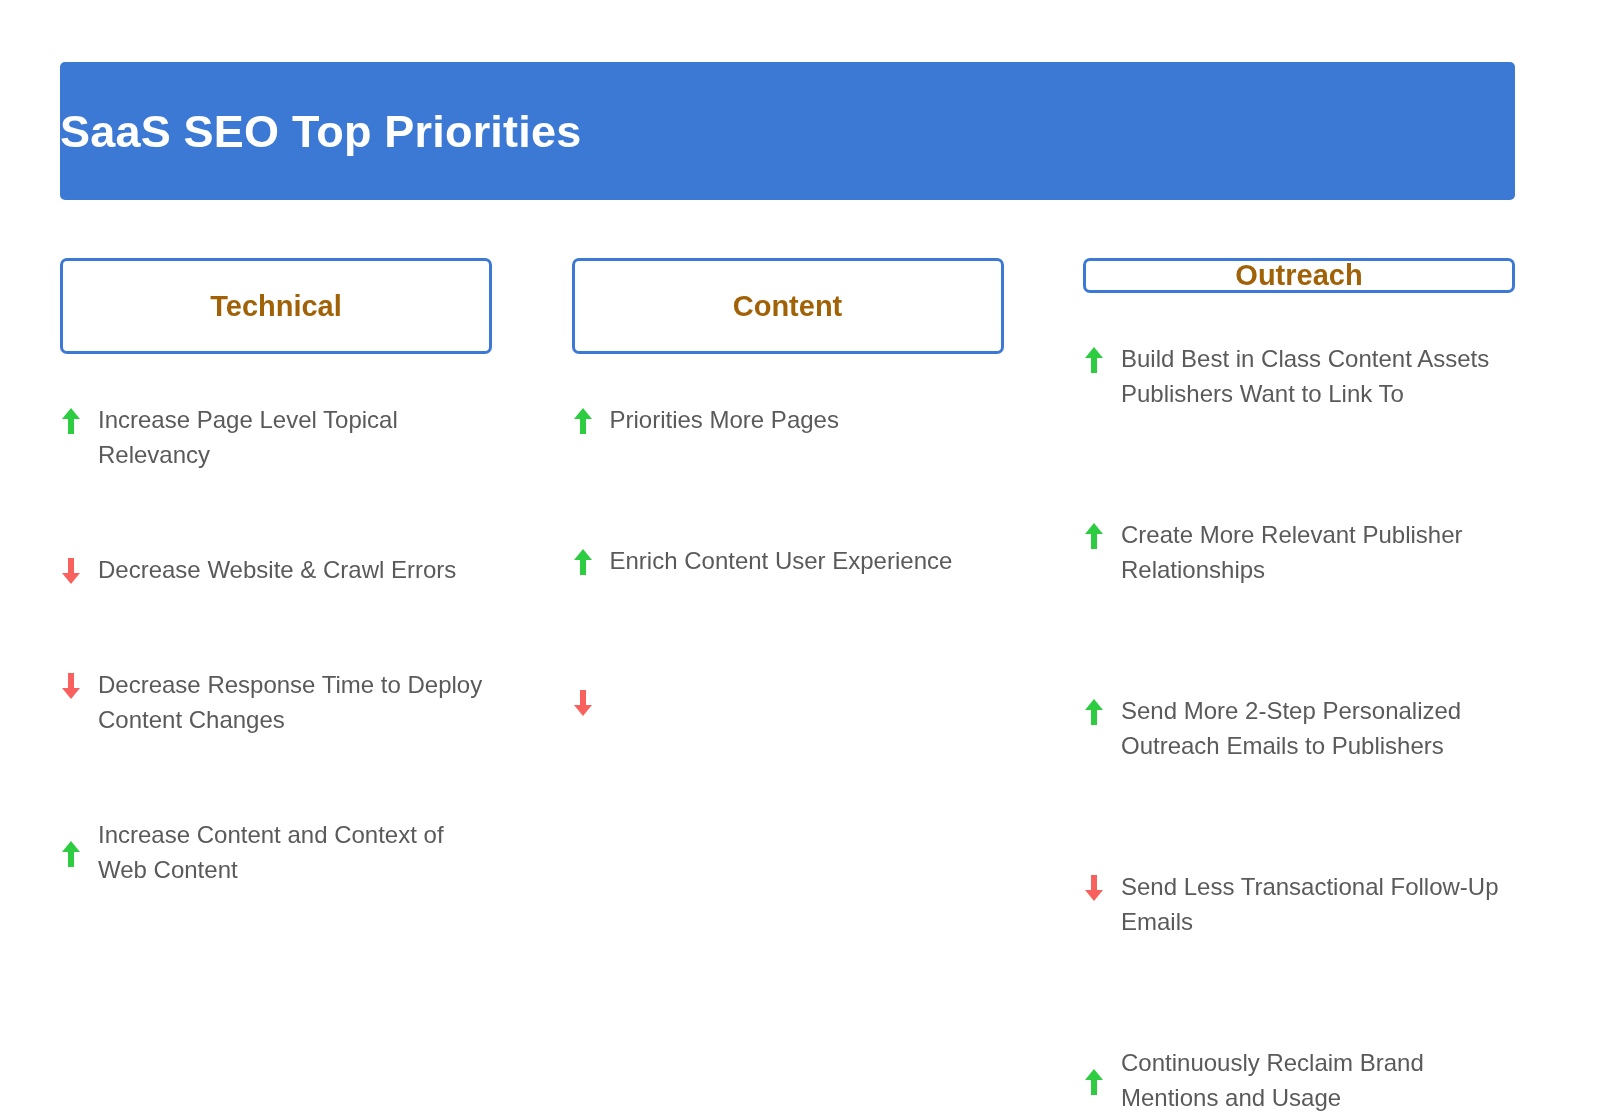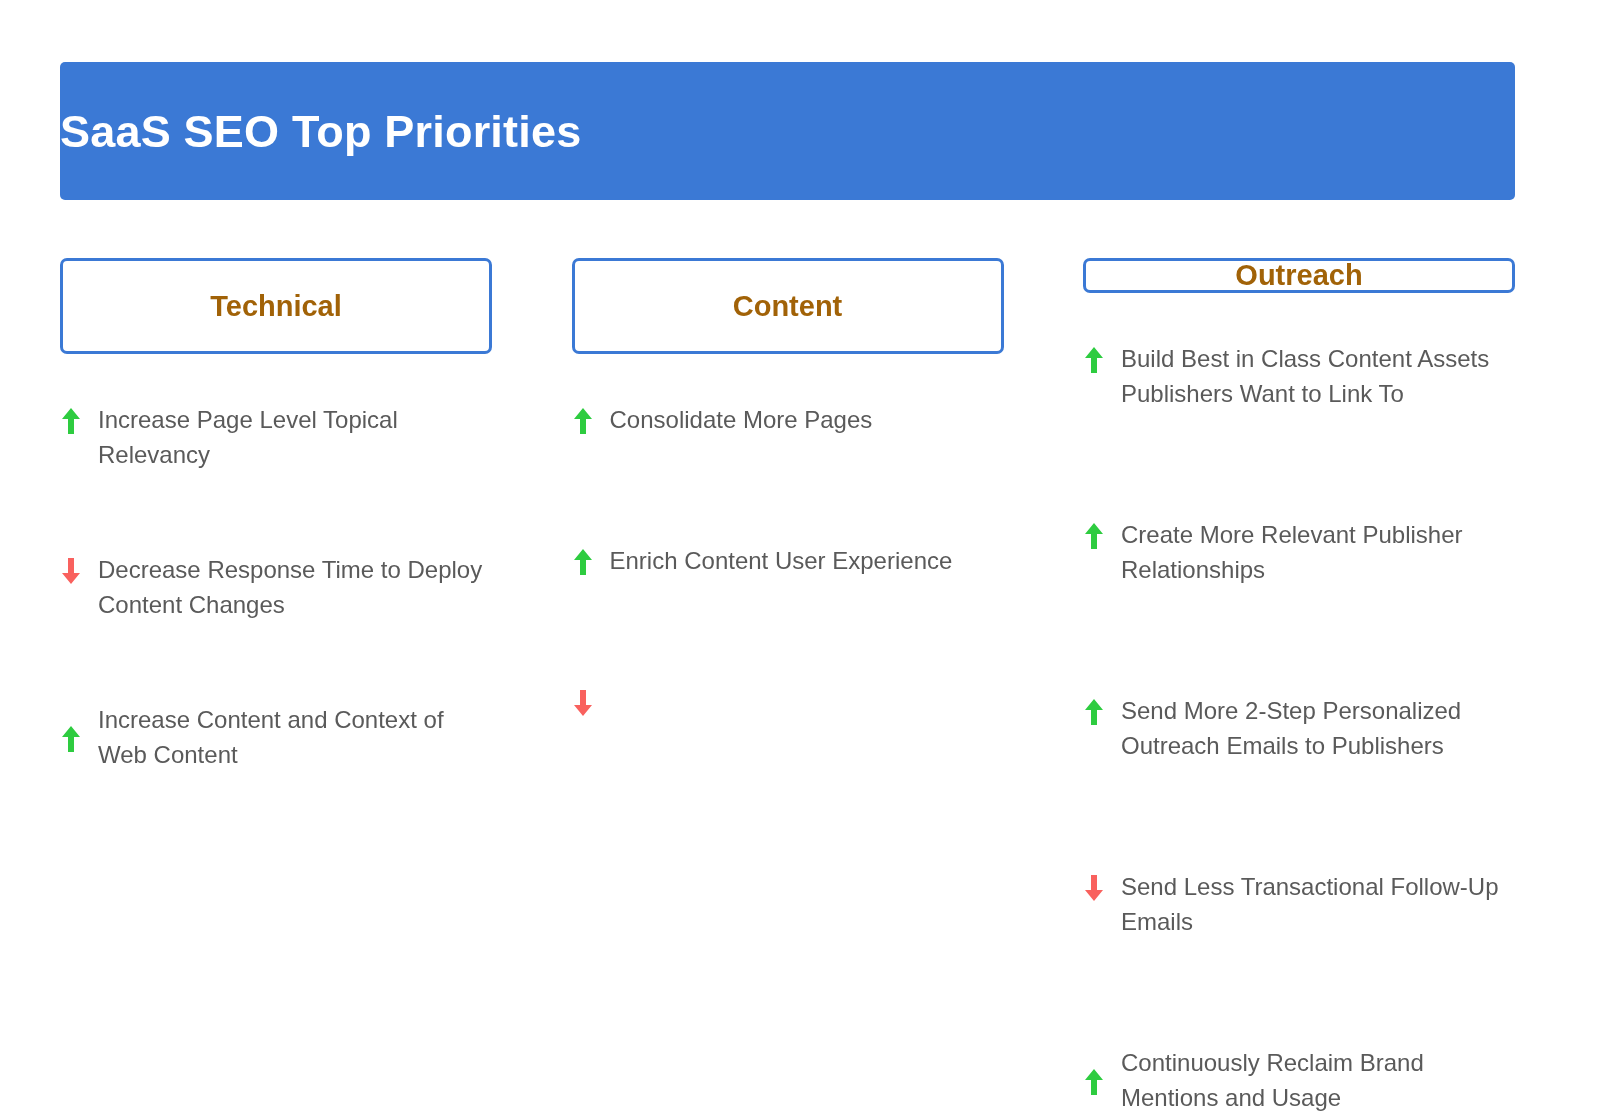--- a/index.html
+++ b/index.html
@@ -136,20 +136,28 @@
 
         <div class="item">
           <span class="arrow">
             <svg width="22" height="30" viewBox="0 0 22 30" aria-hidden="true">
               <polygon points="11,2 20,13 14,13 14,28 8,28 8,13 2,13" fill="#2ECC40"></polygon>
             </svg>
           </span>
           <span class="item-label">Increase Page Level Topical Relevancy</span>
         </div>
 
+        <div class="item">
+          <span class="arrow">
+            <svg width="22" height="30" viewBox="0 0 22 30" aria-hidden="true">
+              <polygon points="11,28 20,17 14,17 14,2 8,2 8,17 2,17" fill="#F9615E"></polygon>
+            </svg>
+          </span>
+          <span class="item-label">Decrease Website &amp; Crawl Errors</span>
+        </div>
 
 
         <div class="item">
           <span class="arrow">
             <svg width="22" height="30" viewBox="0 0 22 30" aria-hidden="true">
               <polygon points="11,28 20,17 14,17 14,2 8,2 8,17 2,17" fill="#F9615E"></polygon>
             </svg>
           </span>
           <span class="item-label">Decrease Response Time to Deploy Content Changes</span>
         </div>
@@ -171,21 +179,21 @@
         <span class="col-header-label">Content</span>
       </div>
       <div class="col-items">
 
         <div class="item">
           <span class="arrow">
             <svg width="22" height="30" viewBox="0 0 22 30" aria-hidden="true">
               <polygon points="11,2 20,13 14,13 14,28 8,28 8,13 2,13" fill="#2ECC40"></polygon>
             </svg>
           </span>
-          <span class="item-label">Consolidate More Pages</span>
+          <span class="item-label">Priorities More Pages</span>
         </div>
 
 
         <div class="item">
           <span class="arrow">
             <svg width="22" height="30" viewBox="0 0 22 30" aria-hidden="true">
               <polygon points="11,2 20,13 14,13 14,28 8,28 8,13 2,13" fill="#2ECC40"></polygon>
             </svg>
           </span>
           <span class="item-label">Enrich Content User Experience</span>

